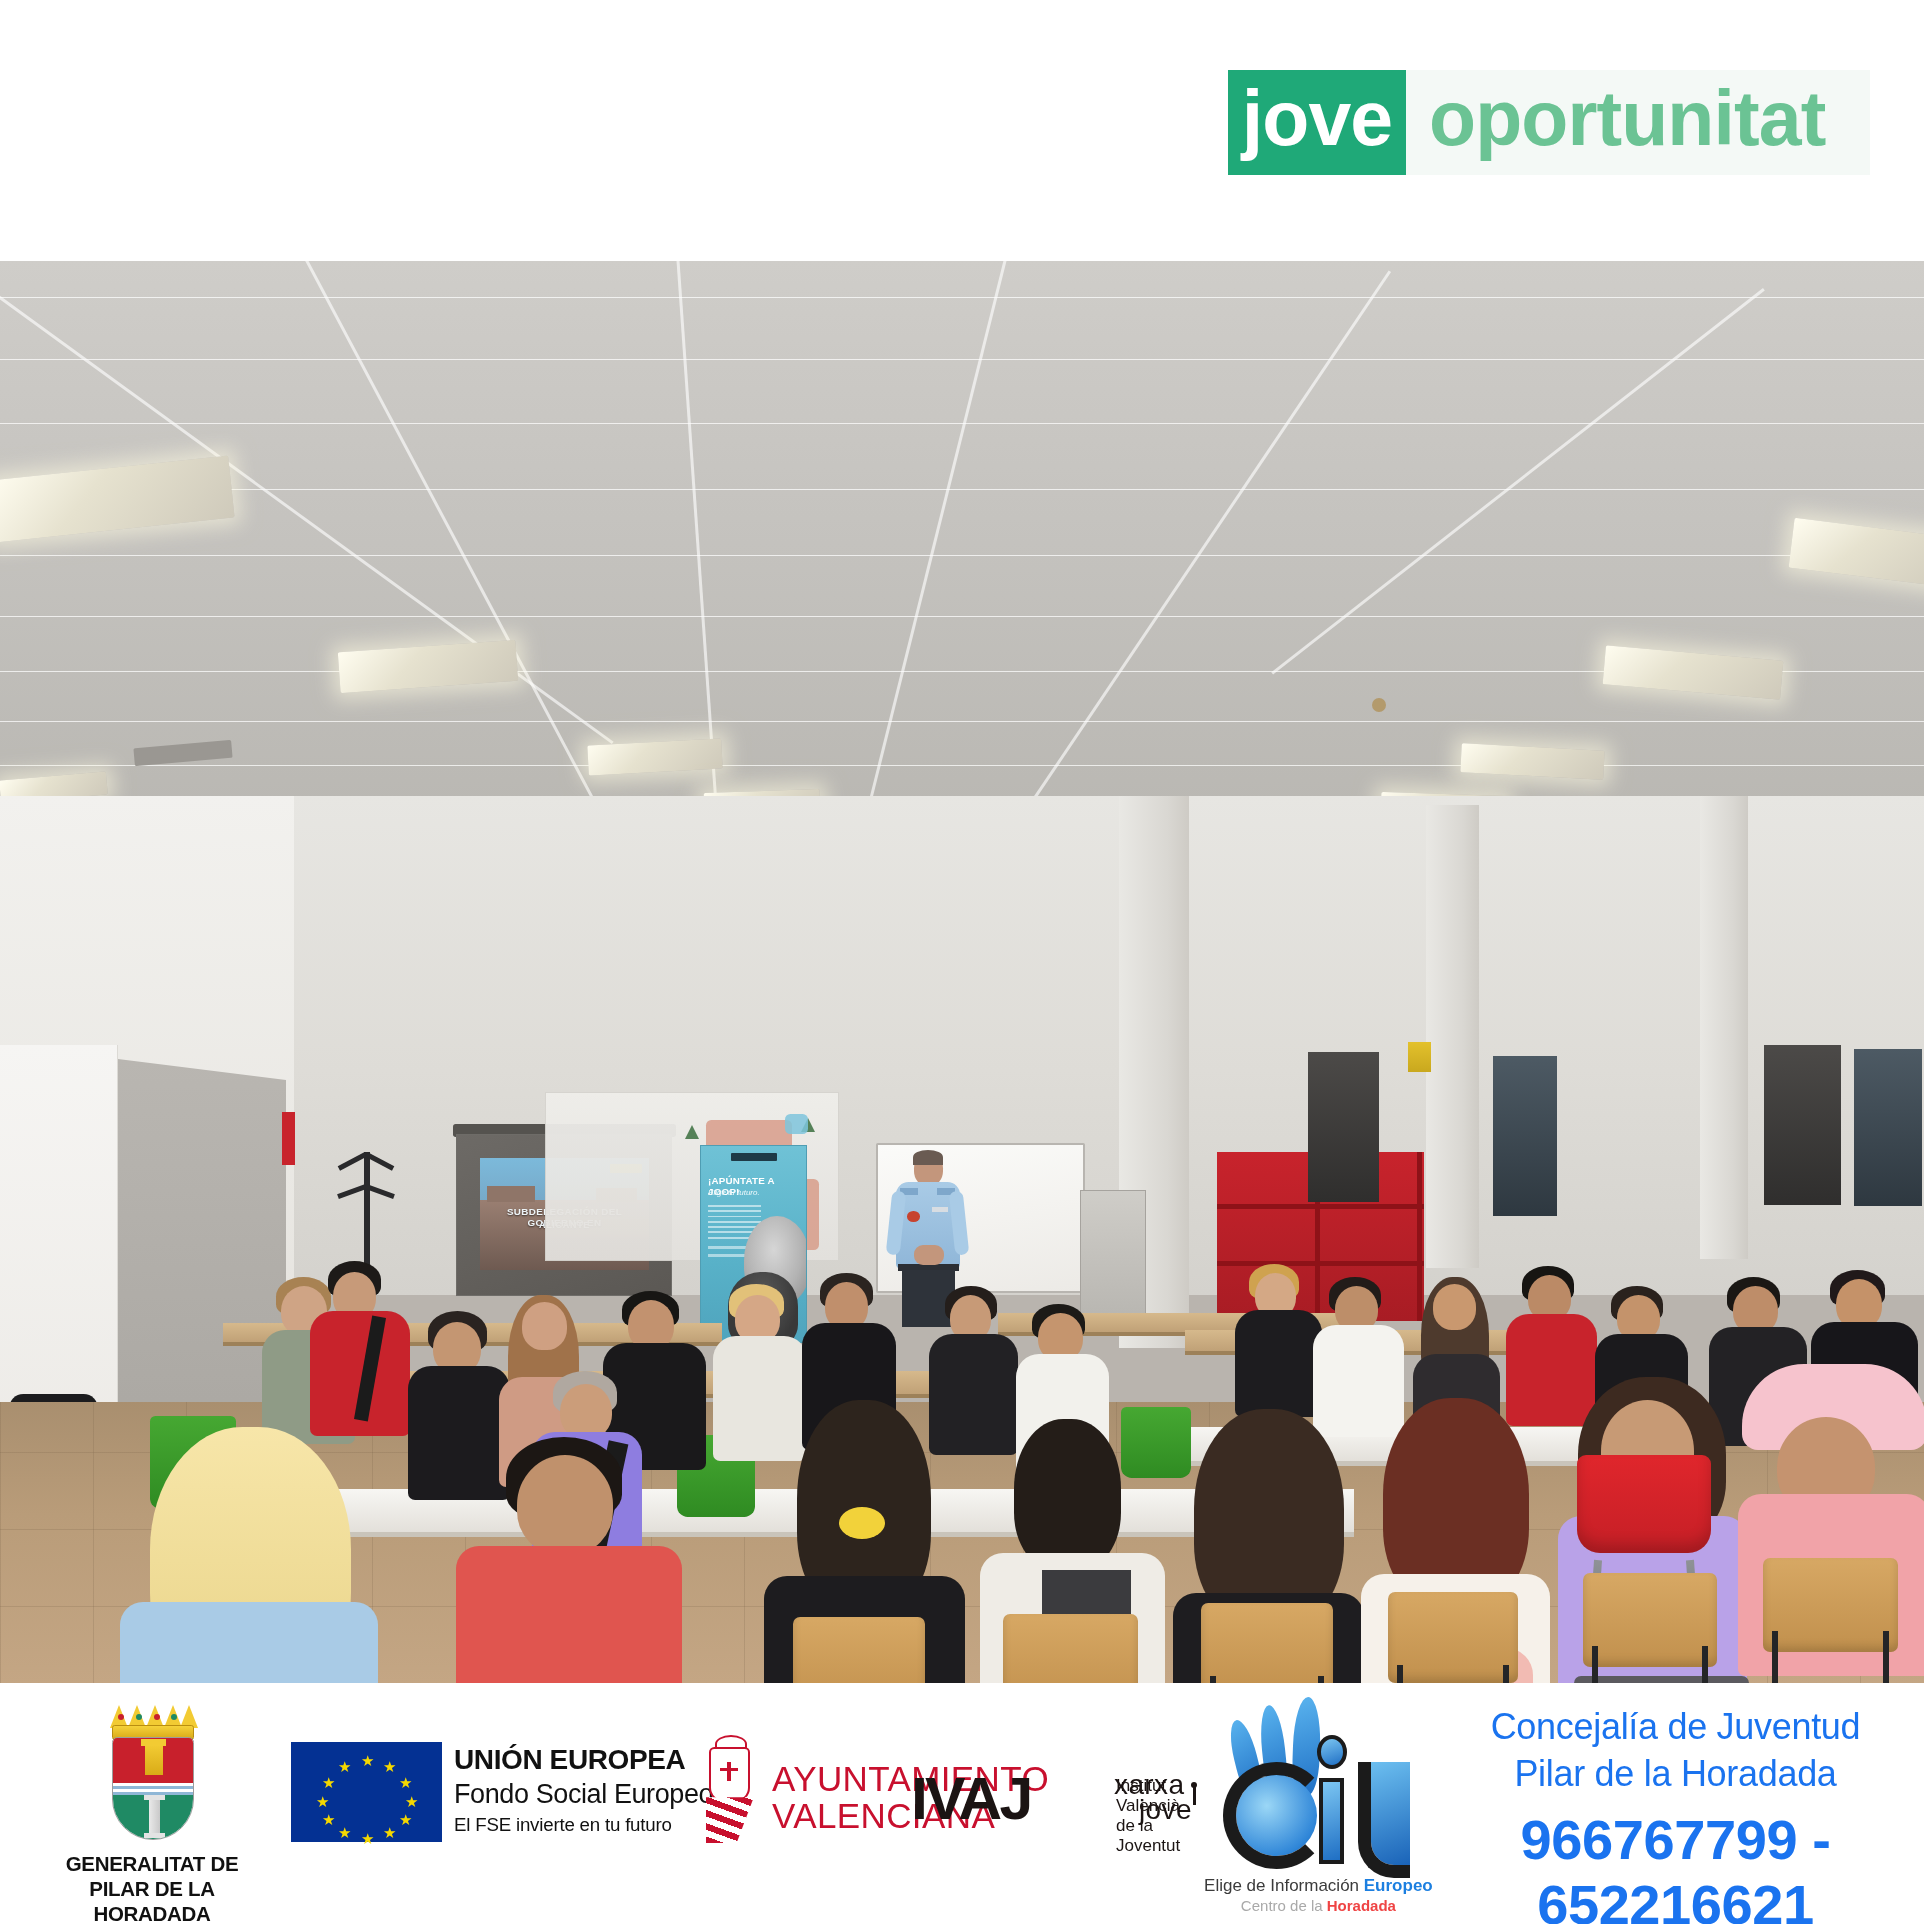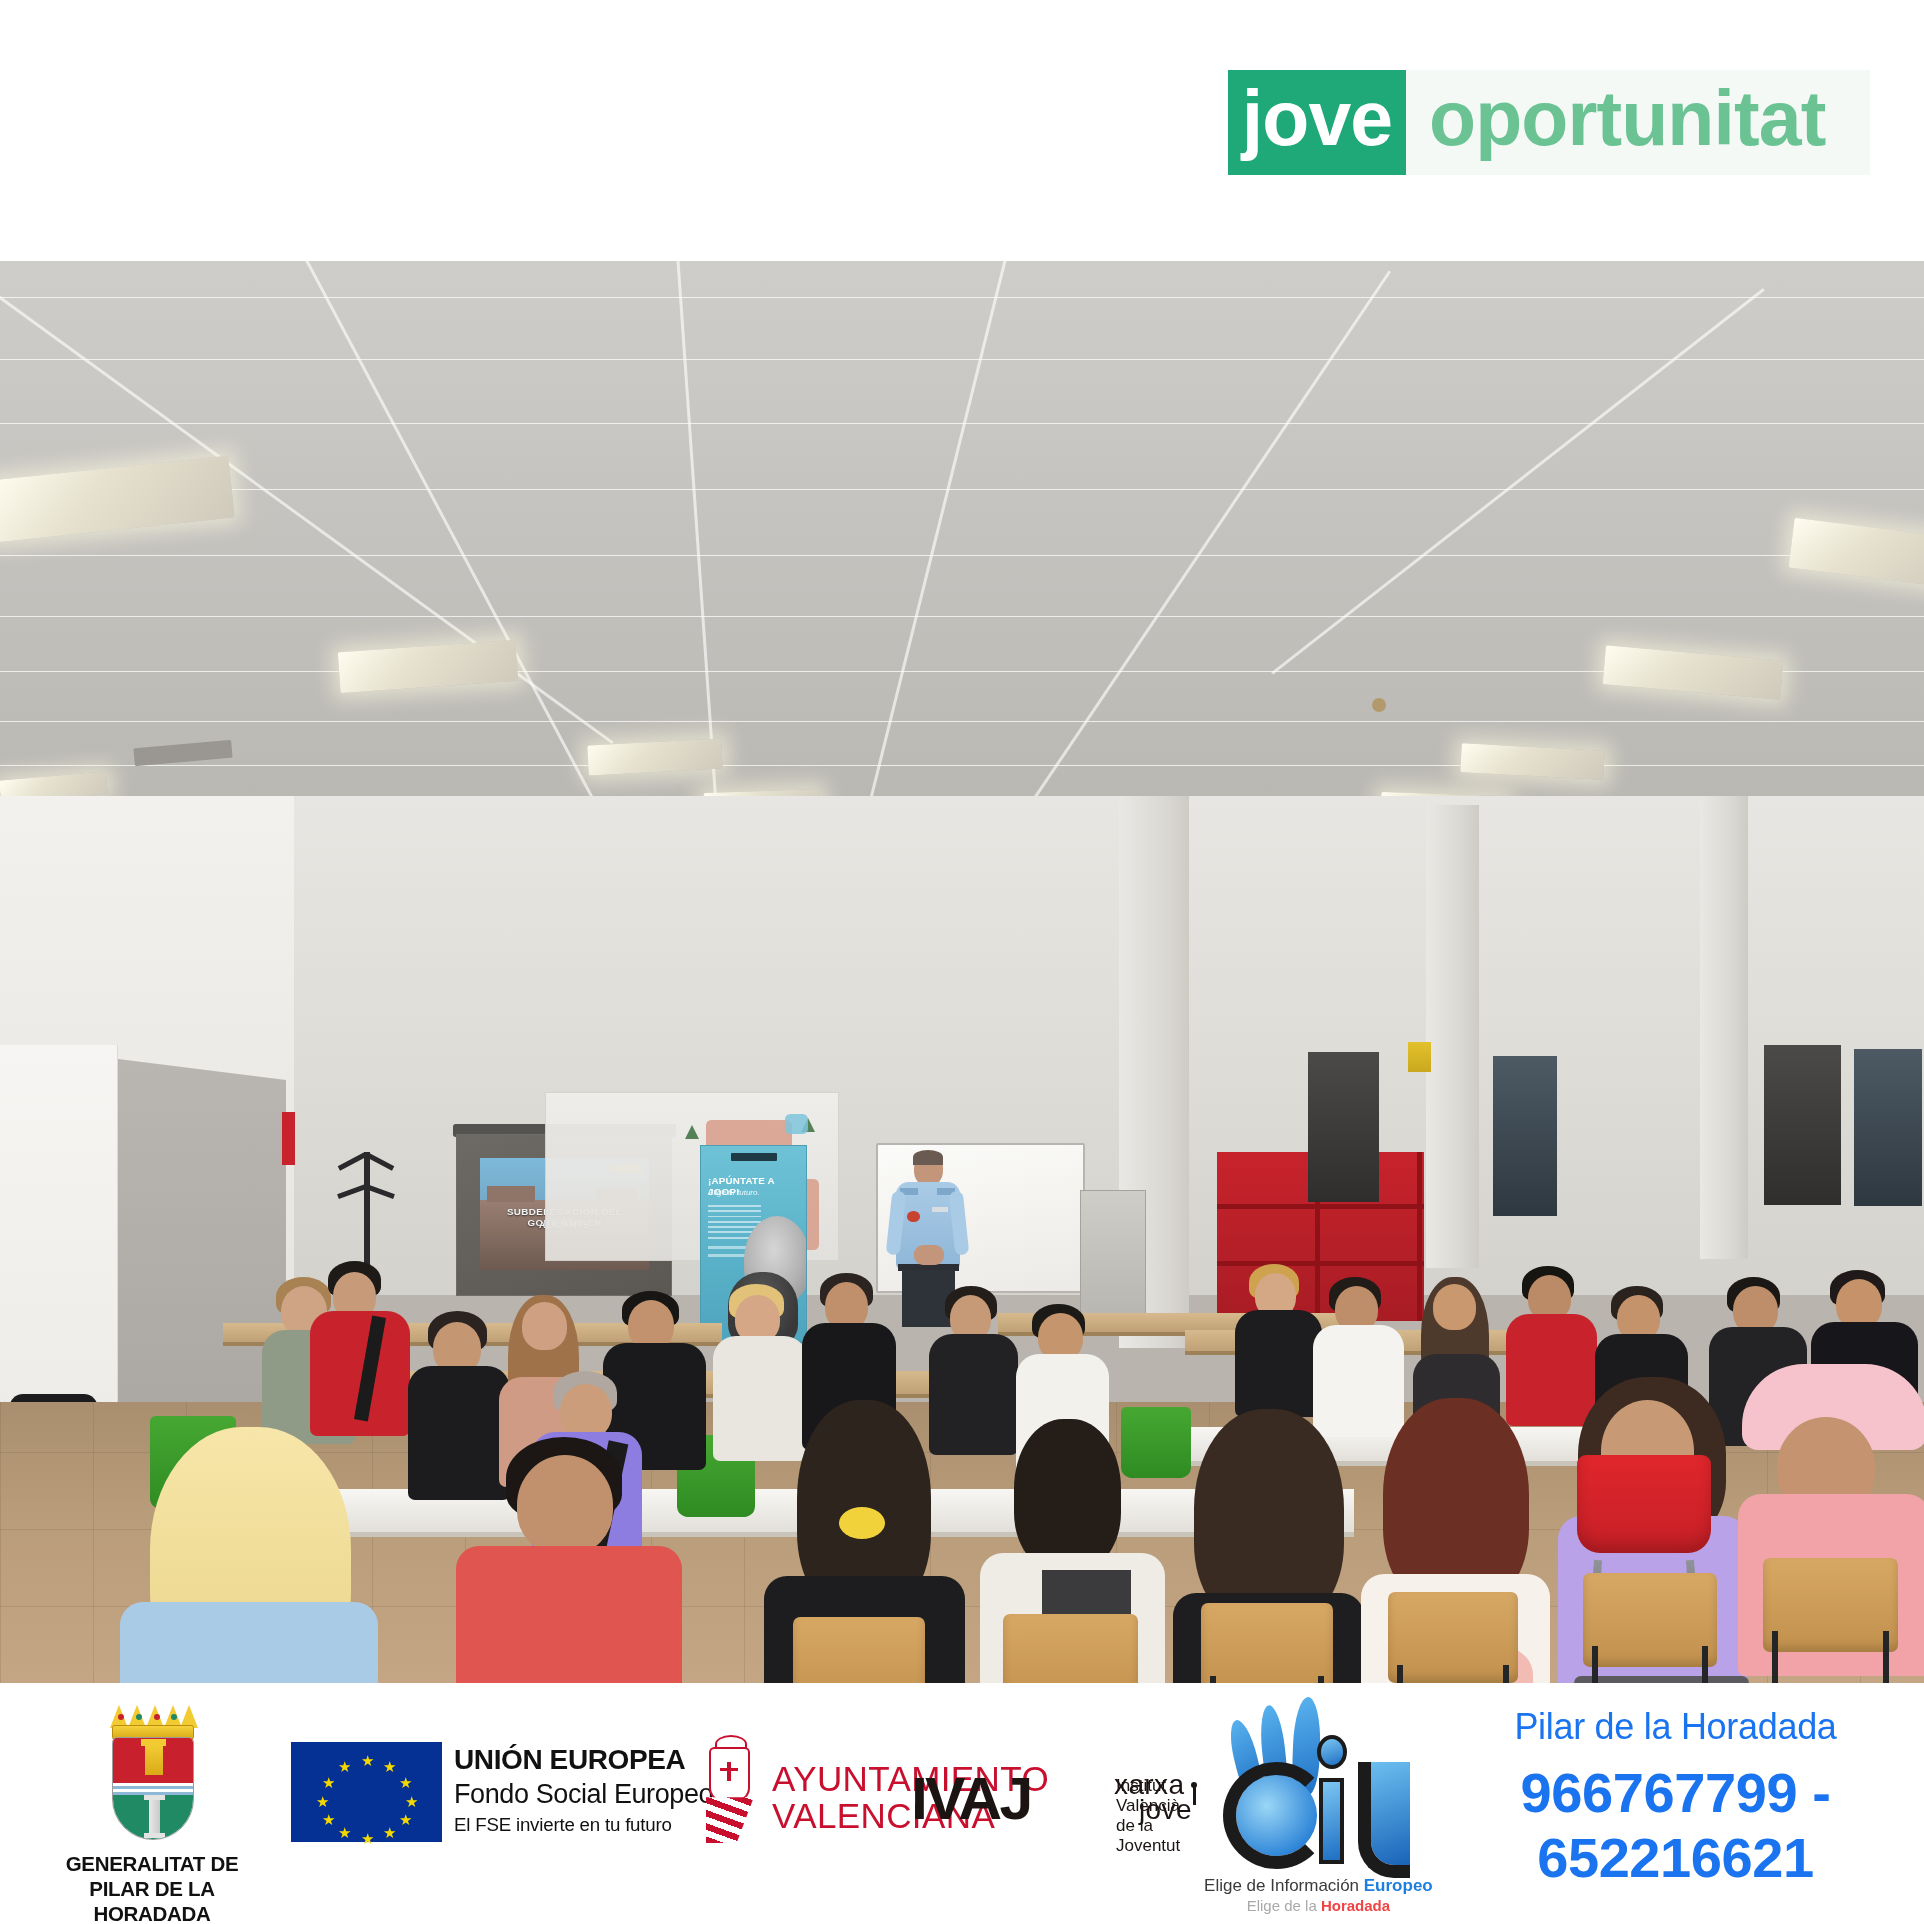--- a/index.html
+++ b/index.html
@@ -816,23 +816,24 @@
 
     <div class="cij">
       <div class="cij-finger" style="left:27px;top:27px;width:23px;height:77px;transform:rotate(-14deg);"></div>
       <div class="cij-finger" style="left:55px;top:12.5px;width:23px;height:89px;transform:rotate(-6deg);"></div>
       <div class="cij-finger" style="left:86px;top:5.3px;width:27px;height:98px;transform:rotate(2deg);"></div>
       <div class="cij-C"></div>
       <div class="cij-idot"></div>
       <div class="cij-i"></div>
       <div class="cij-J"></div>
       <div class="cij-t1"><span>Elige de Información </span><b>Europeo</b></div>
-      <div class="cij-t2"><span>Elige de la </span><b>Horadada</b></div>
+      <div class="cij-t2"><span>Centro de la </span><b>Horadada</b></div>
     </div>
 
     <div class="contact">
+      <div class="ct-line">Concejalía de Juventud</div>
       <div class="ct-line">Pilar de la Horadada</div>
       <div class="ct-phone">966767799 - 652216621</div>
     </div>
 
   </div>
 </div>
 
 
 </body></html>

